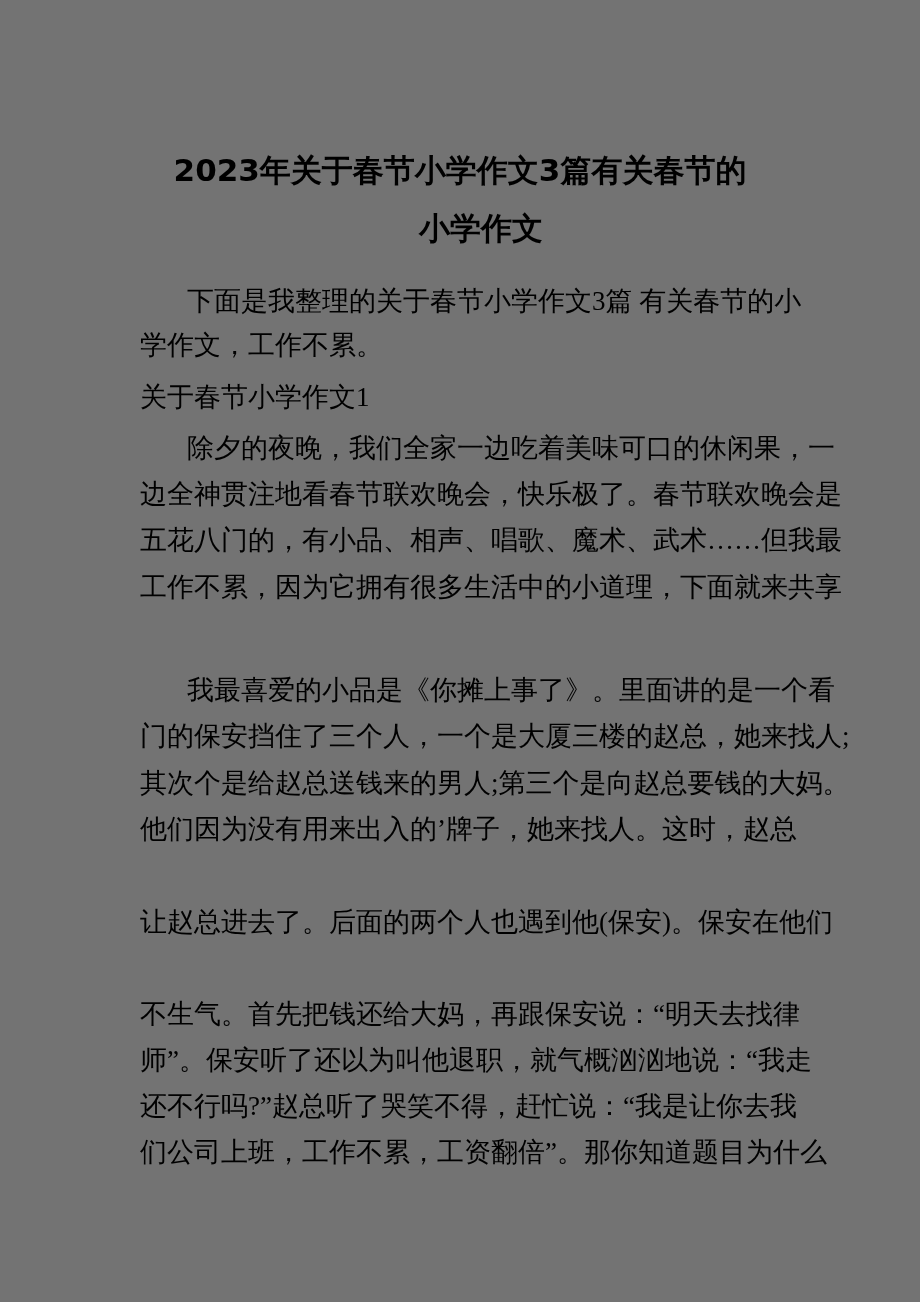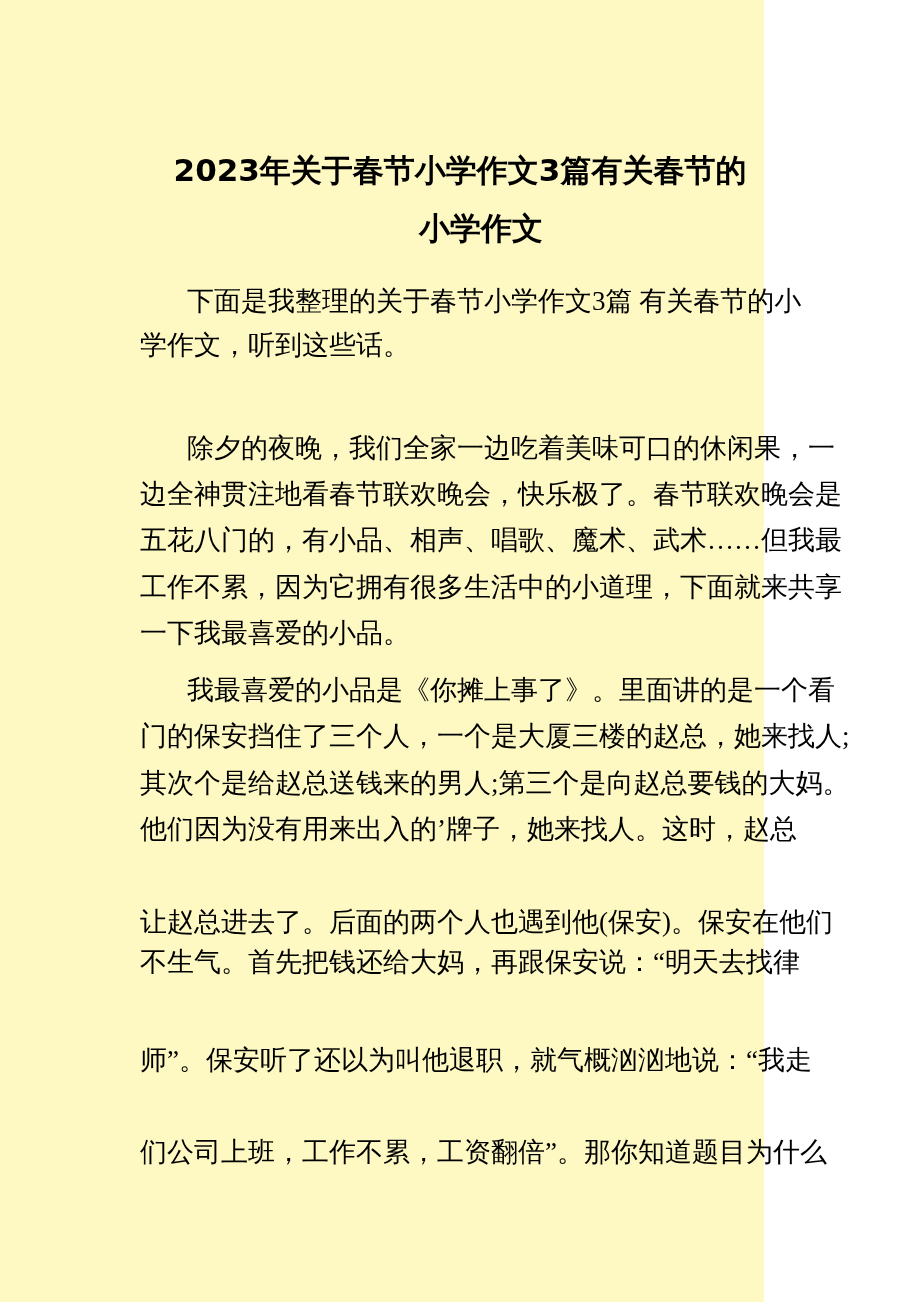--- a/index.html
+++ b/index.html
@@ -10,23 +10,23 @@
     body {
       width: 920px;
       height: 1302px;
       position: relative;
       overflow: hidden;
       color: #000000;
     }
     .page {
       position: absolute;
       left: 0; top: 0;
-      width: 764px;
+      width: 920px;
       height: 1302px;
-      background: #fef9c3;
+      background: #737373;
     }
     .title {
       position: absolute;
       left: 0;
       width: 920px;
       text-align: center;
       font-family: "DejaVu Sans", "Liberation Sans", sans-serif;
       font-weight: bold;
       font-size: 31px;
       line-height: 40px;
@@ -49,31 +49,32 @@
   </style>
 </head>
 <body>
 
 <div class="page">
 
   <h1 class="title title-line-1">2023年关于春节小学作文3篇有关春节的</h1>
   <h1 class="title title-line-2">小学作文</h1>
 
   <p class="body-text indent" style="top:287px">下面是我整理的关于春节小学作文3篇  有关春节的小</p>
-  <p class="body-text" style="top:331px">学作文，听到这些话。</p>
+  <p class="body-text" style="top:331px">学作文，工作不累。</p>
 
+  <p class="body-text" style="top:383px">关于春节小学作文1</p>
 
   <p class="body-text indent" style="top:434px">除夕的夜晚，我们全家一边吃着美味可口的休闲果，一</p>
   <p class="body-text" style="top:480px">边全神贯注地看春节联欢晚会，快乐极了。春节联欢晚会是</p>
   <p class="body-text" style="top:526px">五花八门的，有小品、相声、唱歌、魔术、武术……但我最</p>
   <p class="body-text" style="top:573px">工作不累，因为它拥有很多生活中的小道理，下面就来共享</p>
-  <p class="body-text" style="top:619px">一下我最喜爱的小品。</p>
 
   <p class="body-text indent" style="top:676px">我最喜爱的小品是《你摊上事了》。里面讲的是一个看</p>
   <p class="body-text" style="top:722px">门的保安挡住了三个人，一个是大厦三楼的赵总，她来找人;</p>
   <p class="body-text" style="top:769px">其次个是给赵总送钱来的男人;第三个是向赵总要钱的大妈。</p>
   <p class="body-text" style="top:815px">他们因为没有用来出入的’牌子，她来找人。这时，赵总</p>
   <p class="body-text" style="top:908px">让赵总进去了。后面的两个人也遇到他(保安)。保安在他们</p>
-  <p class="body-text" style="top:948px">不生气。首先把钱还给大妈，再跟保安说：“明天去找律</p>
+  <p class="body-text" style="top:1000px">不生气。首先把钱还给大妈，再跟保安说：“明天去找律</p>
   <p class="body-text" style="top:1046px">师”。保安听了还以为叫他退职，就气概汹汹地说：“我走</p>
+  <p class="body-text" style="top:1092px">还不行吗?”赵总听了哭笑不得，赶忙说：“我是让你去我</p>
   <p class="body-text" style="top:1138px">们公司上班，工作不累，工资翻倍”。那你知道题目为什么</p>
 
 </div>
 
 </body></html>

